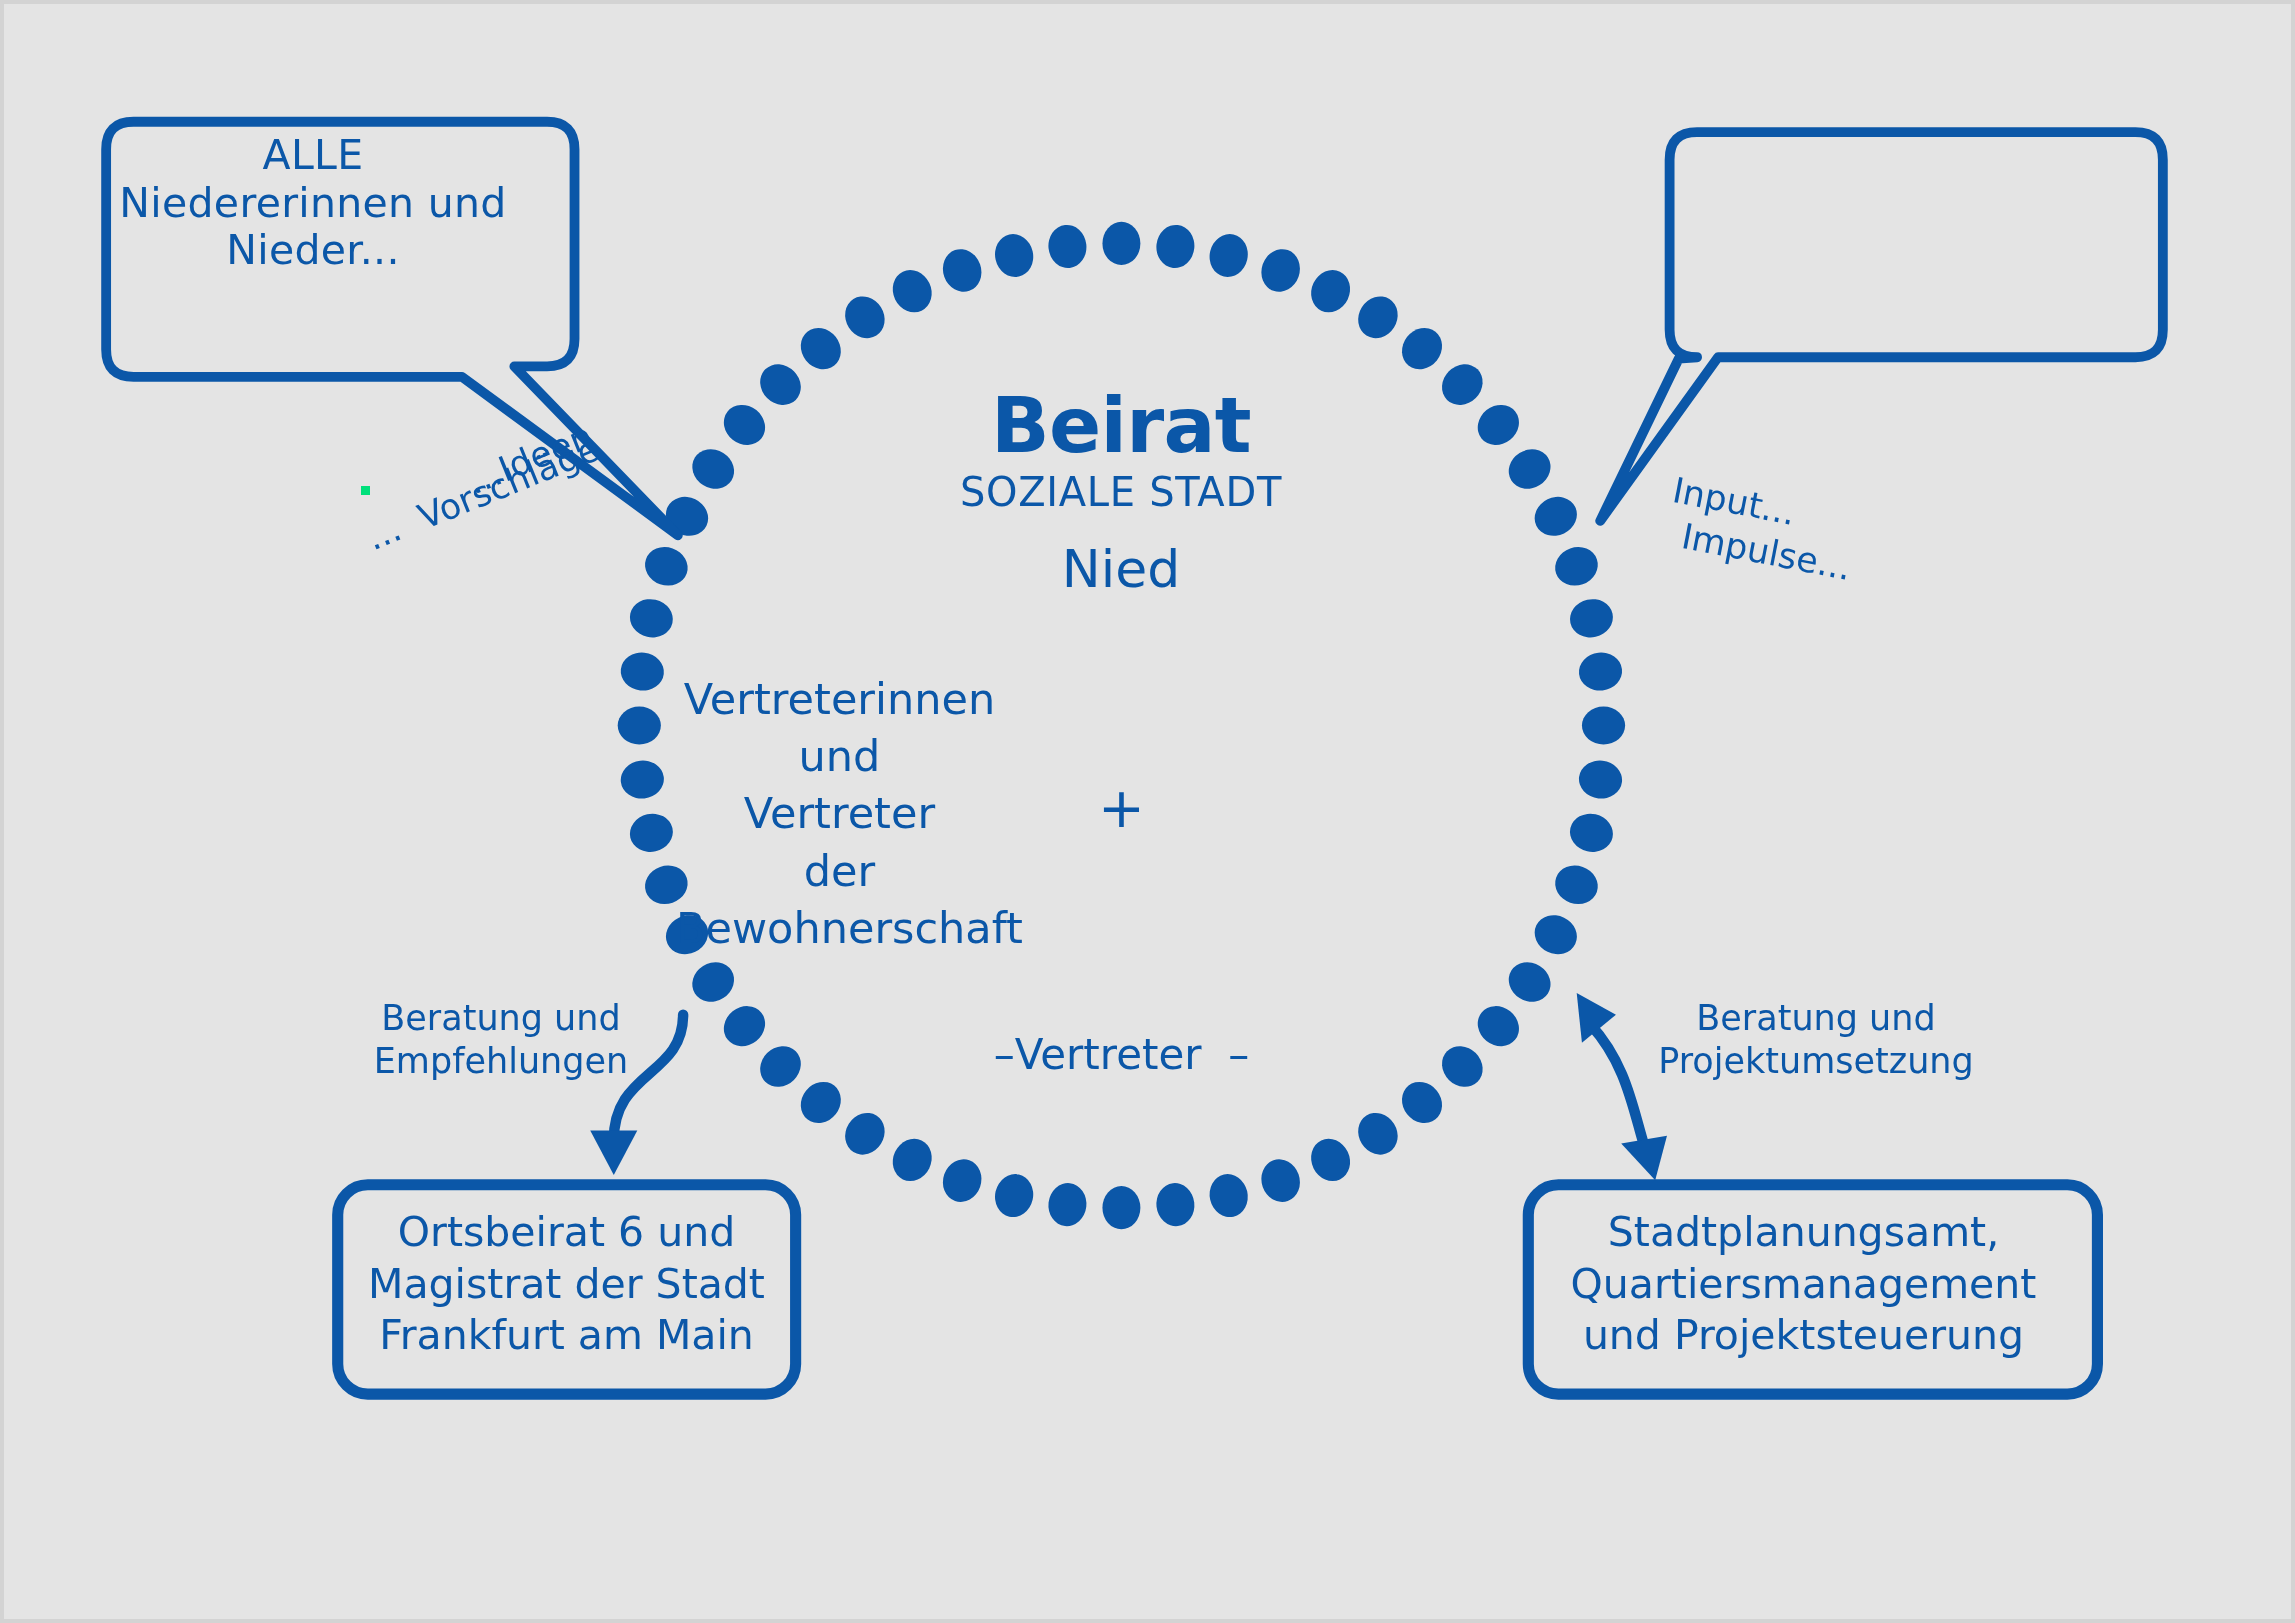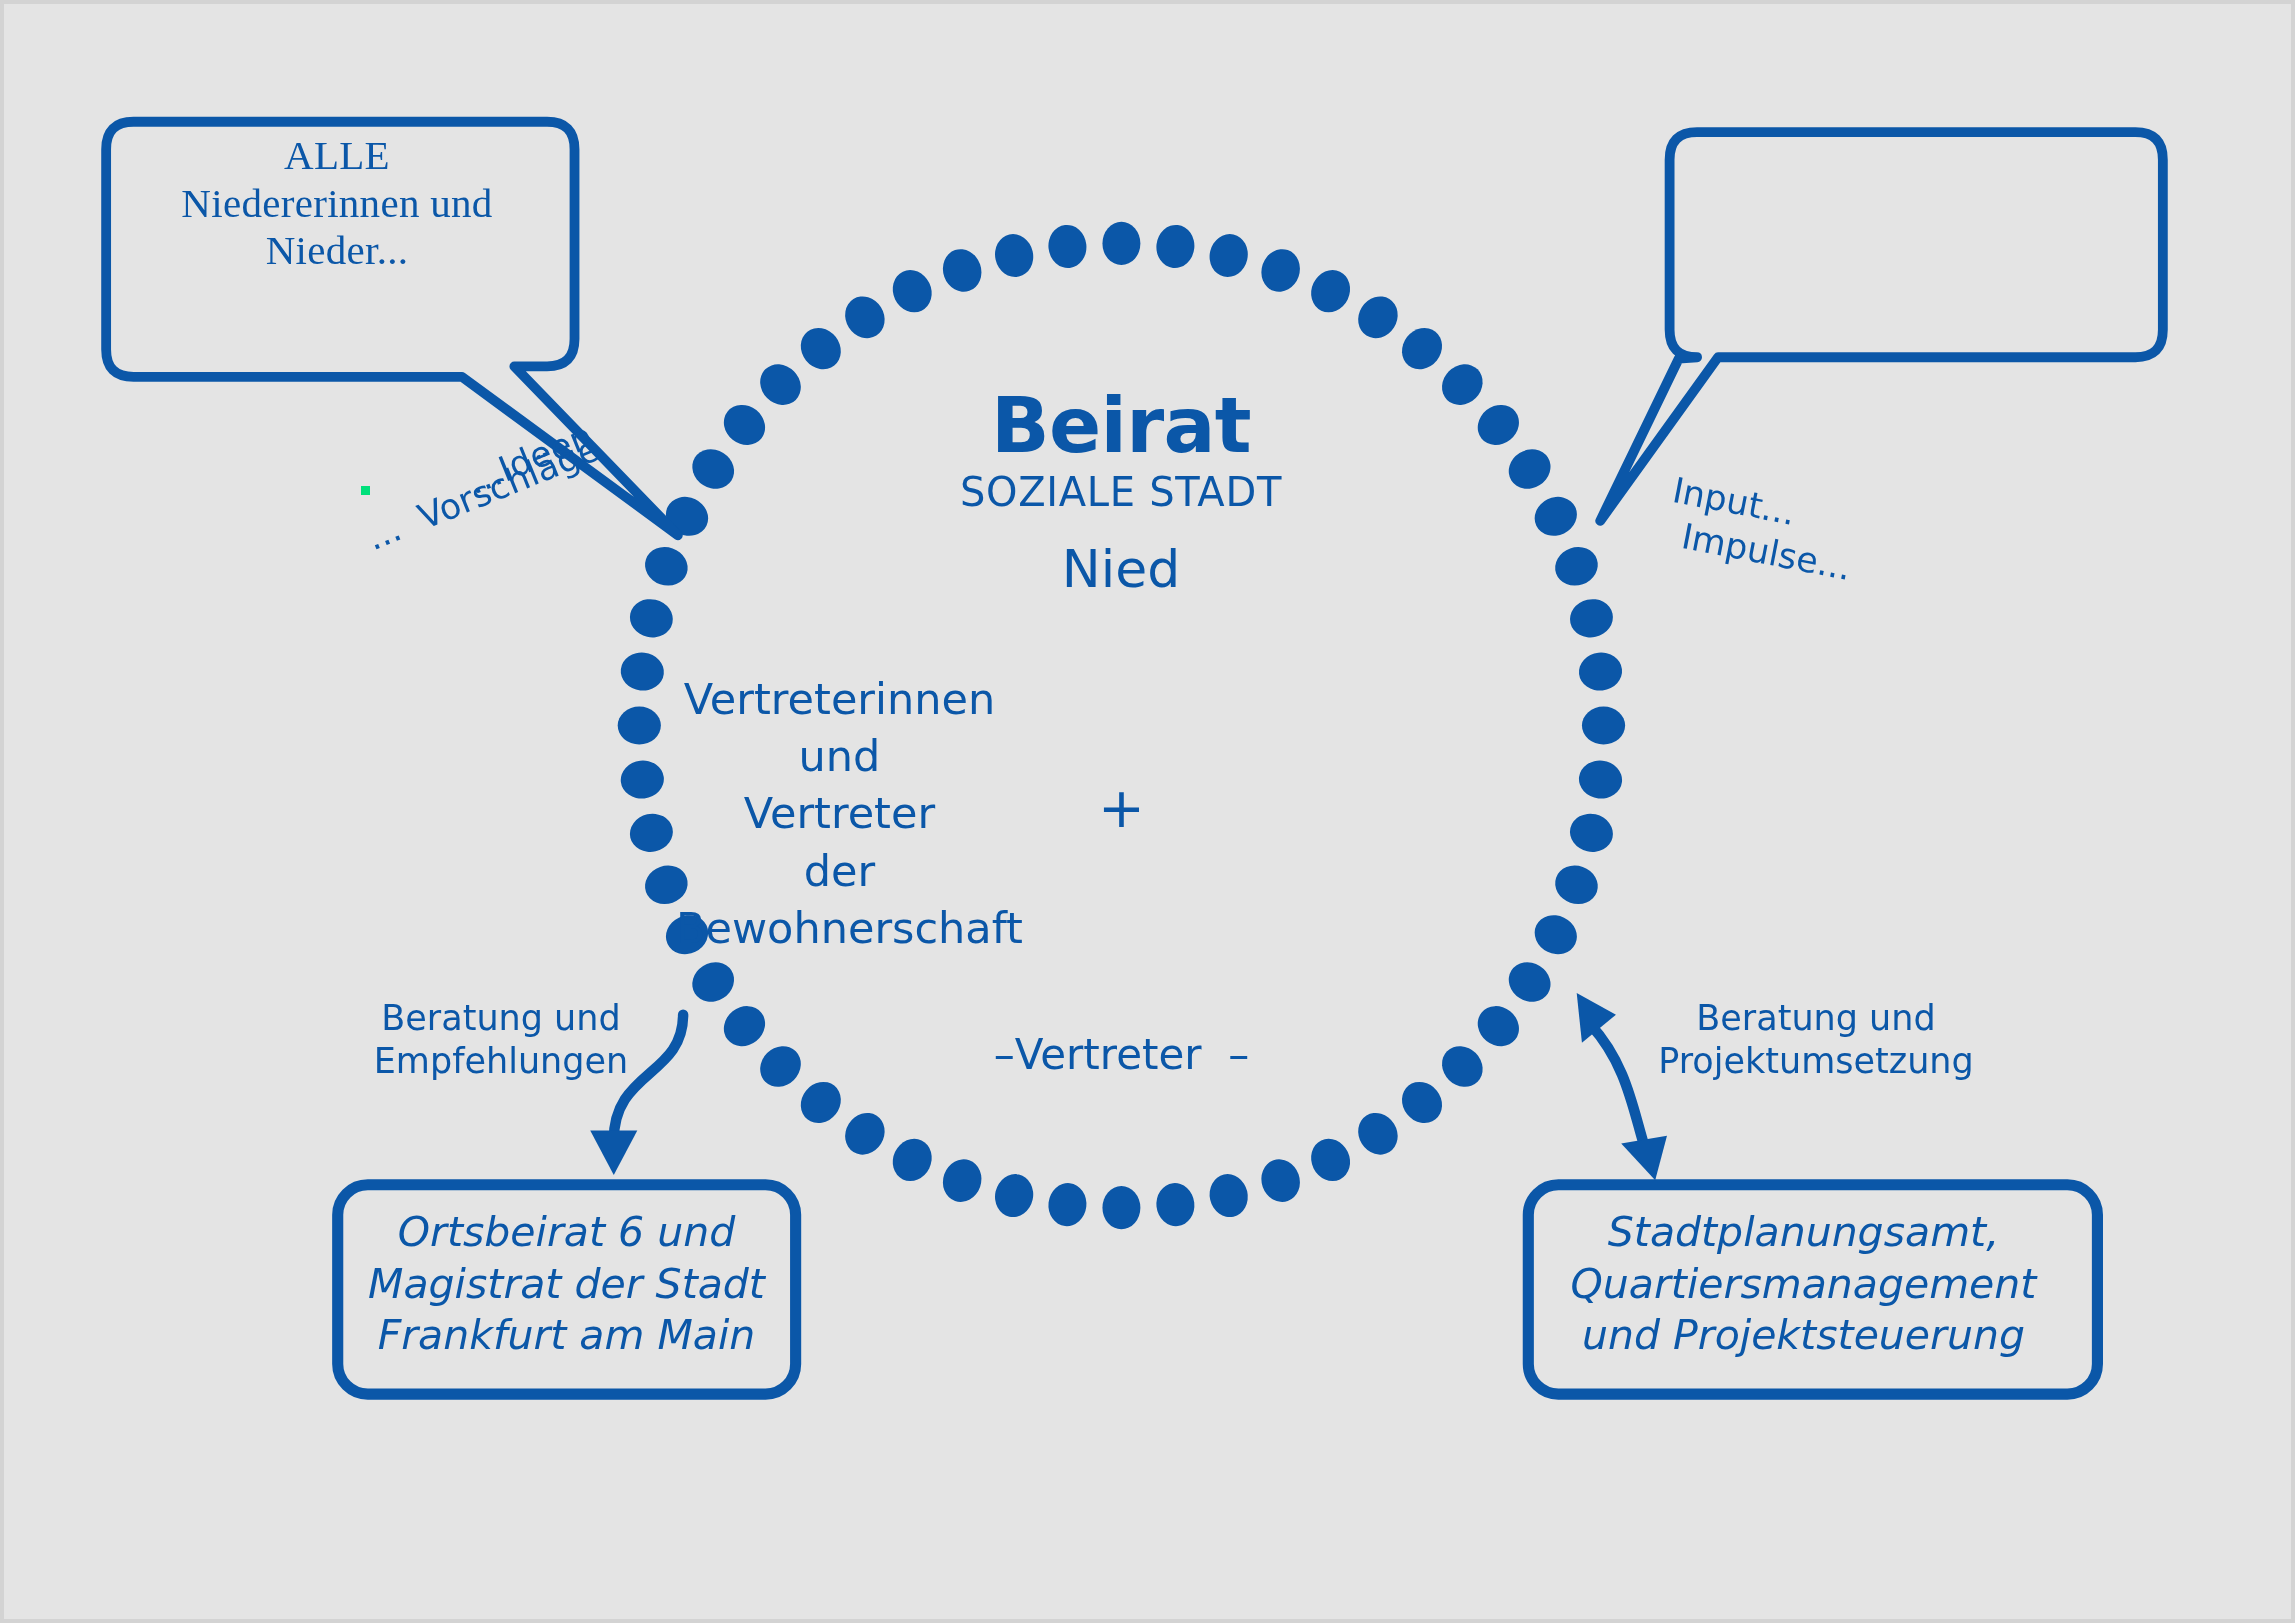--- a/index.html
+++ b/index.html
@@ -31,21 +31,21 @@
     line-height: 1.16;
     white-space: pre;
     text-align: center;
   }
 
   
   .bubble-text {
     font-size: 41px;
     letter-spacing: 0.3px;
   }
-  #bubble-tl-text { left: 104px; top: 128px; width: 458px; font-family: Liberation Serif, serif; }
+  #bubble-tl-text { left: 80px; top: 128px; width: 458px; }
   #bubble-tr-text { left: 1656px; top: 152px; width: 458px; }
 
   
   #beirat-title {
     left: 790px; top: 377px; width: 654px;
     font-size: 77px; font-weight: bold; letter-spacing: -0.7px;
   }
   #beirat-sub1 {
     left: 790px; top: 465px; width: 654px;
     font-size: 40px; letter-spacing: 0.7px;
@@ -94,21 +94,21 @@
     transform: rotate(11deg);
     transform-origin: left top;
   }
 
   
   .arrow-label { font-size: 35px; line-height: 1.24; }
   #label-beratung-left  { left: 314px;  top: 993px; width: 366px; text-align: center; }
   #label-beratung-right { left: 1629px; top: 993px; width: 366px; text-align: center; }
 
   
-  .box-text { font-size: 41px; line-height: 1.26; font-style: italic; }
+  .box-text { font-size: 41px; line-height: 1.26; }
   #box-bl-text { left: 340px;  top: 1203px; width: 445px; }
   #box-br-text { left: 1531px; top: 1203px; width: 537px; }
 
   .green-dot {
     position: absolute;
     left: 357px; top: 482px;
     width: 8.5px; height: 8.5px;
     background: #00e07b;
   }
 </style>

